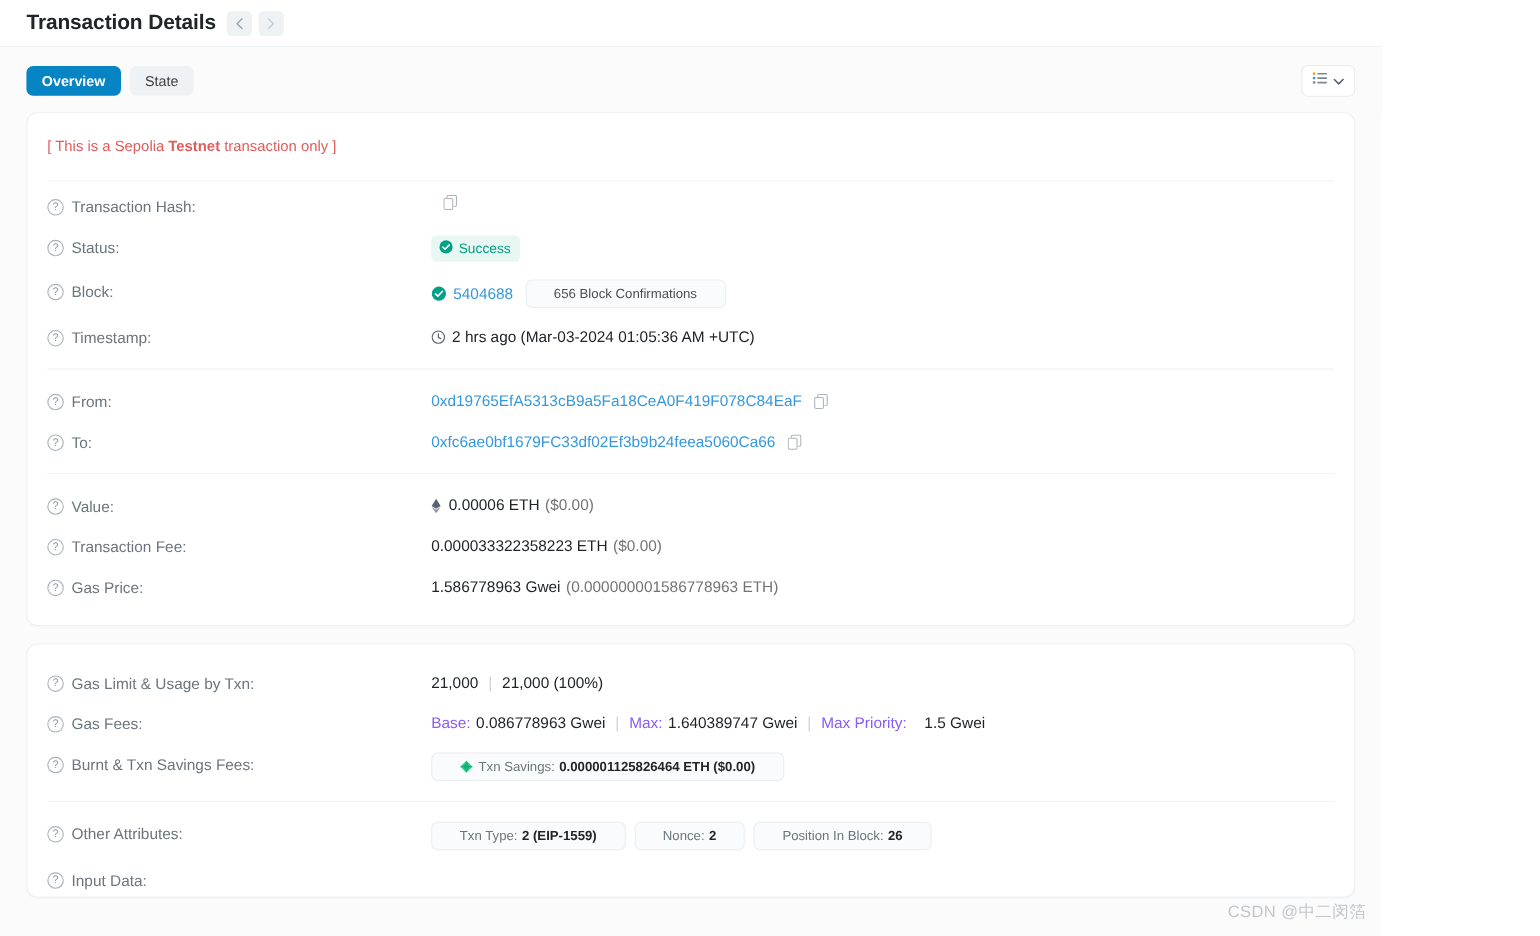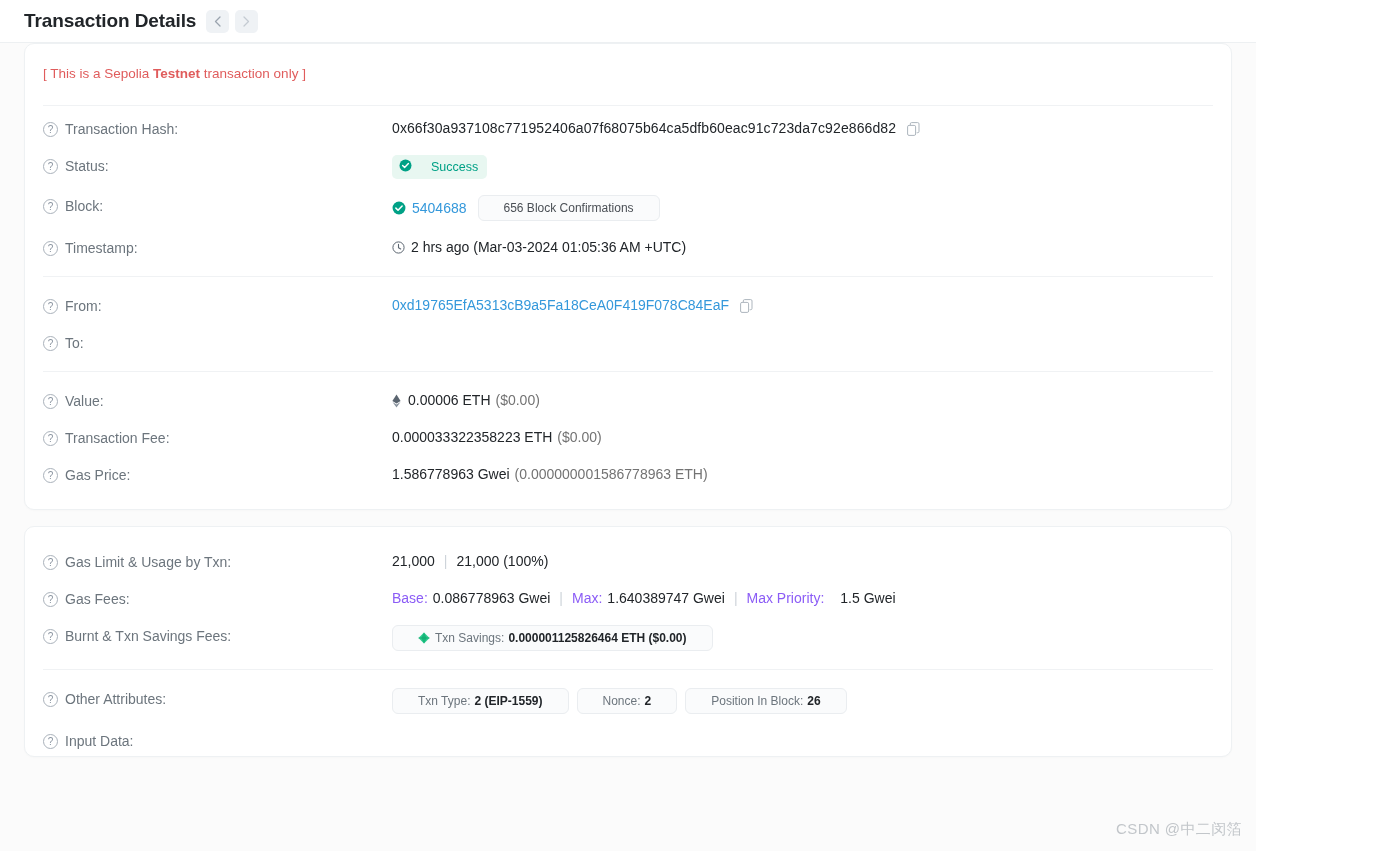--- a/index.html
+++ b/index.html
@@ -146,21 +146,21 @@
     display: inline-flex;
     align-items: center;
     margin-left: 11px;
     cursor: pointer;
     color: #adb5bd;
   }
 
   .badge-success {
     display: inline-flex;
     align-items: center;
-    gap: 19px;
+    gap: 5px;
     background: #e8f7f1;
     color: #00a186;
     border-radius: 5px;
     font-size: 12.5px;
     padding: 4px 9px 4px 7px;
     line-height: 14px;
   }
   .badge-grey {
     display: inline-flex;
     align-items: center;
@@ -230,34 +230,57 @@
       <div class="navbtn">
         <span>
           <svg width="7" height="11" viewBox="0 0 7 11">
               <path d="M1 1L5.5 5.5L1 10" stroke="#c4cbd2" stroke-width="1.3" fill="none" stroke-linecap="round" stroke-linejoin="round"></path>
             </svg>
         </span>
       </div>
     </div>
   </div>
 
+  <div class="tabrow">
+    <div class="tabs">
+      <div class="tab active">Overview</div>
+      <div class="tab inactive">State</div>
+    </div>
+    <div class="spacer"></div>
+    <div class="listbtn">
+      <span>
+        <svg width="14" height="14" viewBox="0 0 14 14">
+          <circle cx="1.6" cy="3" r="1.3" fill="#f5a623"></circle>
+          <circle cx="1.6" cy="7" r="1.3" fill="#3498db"></circle>
+          <circle cx="1.6" cy="11" r="1.3" fill="#8a94a0"></circle>
+          <rect x="4.4" y="2.3" width="9" height="1.5" rx="0.7" fill="#7d8791"></rect>
+          <rect x="4.4" y="6.3" width="9" height="1.5" rx="0.7" fill="#7d8791"></rect>
+          <rect x="4.4" y="10.3" width="9" height="1.5" rx="0.7" fill="#7d8791"></rect>
+        </svg>
+      </span>
+      <span>
+        <svg width="10" height="7" viewBox="0 0 10 7">
+            <path d="M1 1.3L5 5.3L9 1.3" stroke="#5b6570" stroke-width="1.5" fill="none" stroke-linecap="round" stroke-linejoin="round"></path>
+          </svg>
+      </span>
+    </div>
+  </div>
 
   <div class="card">
 
     <div class="notice">
       <span>[ This is a Sepolia </span><b>Testnet</b><span> transaction only ]</span>
     </div>
 
     <div class="row">
       <div class="label">
         <span class="qmark">?</span>
         <span>Transaction Hash:</span>
       </div>
       <div class="value">
-        <span class="mono-hash">0x66f30a937108c771952406a07f68075b64ca5dfb60eac91c723da7c92e866d82</span>
         <span class="copy">
           <svg width="13" height="14" viewBox="0 0 13 14">
               <rect x="0.6" y="3.4" width="8" height="10" rx="1.4" stroke="#adb5bd" stroke-width="1" fill="none"></rect>
               <path d="M3.3 3V1.9A1.3 1.3 0 014.6 0.6h6.1A1.3 1.3 0 0112 1.9v7.5a1.3 1.3 0 01-1.3 1.3h-1" stroke="#adb5bd" stroke-width="1" fill="none"></path>
             </svg>
         </span>
       </div>
     </div>
 
     <div class="row">
@@ -324,20 +347,29 @@
               <path d="M3.3 3V1.9A1.3 1.3 0 014.6 0.6h6.1A1.3 1.3 0 0112 1.9v7.5a1.3 1.3 0 01-1.3 1.3h-1" stroke="#adb5bd" stroke-width="1" fill="none"></path>
             </svg>
         </span>
       </div>
     </div>
 
     <div class="row">
       <div class="label">
         <span class="qmark">?</span>
         <span>To:</span>
+      </div>
+      <div class="value">
+        <a class="link">0xfc6ae0bf1679FC33df02Ef3b9b24feea5060Ca66</a>
+        <span class="copy">
+          <svg width="13" height="14" viewBox="0 0 13 14">
+              <rect x="0.6" y="3.4" width="8" height="10" rx="1.4" stroke="#adb5bd" stroke-width="1" fill="none"></rect>
+              <path d="M3.3 3V1.9A1.3 1.3 0 014.6 0.6h6.1A1.3 1.3 0 0112 1.9v7.5a1.3 1.3 0 01-1.3 1.3h-1" stroke="#adb5bd" stroke-width="1" fill="none"></path>
+            </svg>
+        </span>
       </div>
     </div>
 
     <div class="row sep">
       <div class="label">
         <span class="qmark">?</span>
         <span>Value:</span>
       </div>
       <div class="value">
         <span class="eth-ic">

